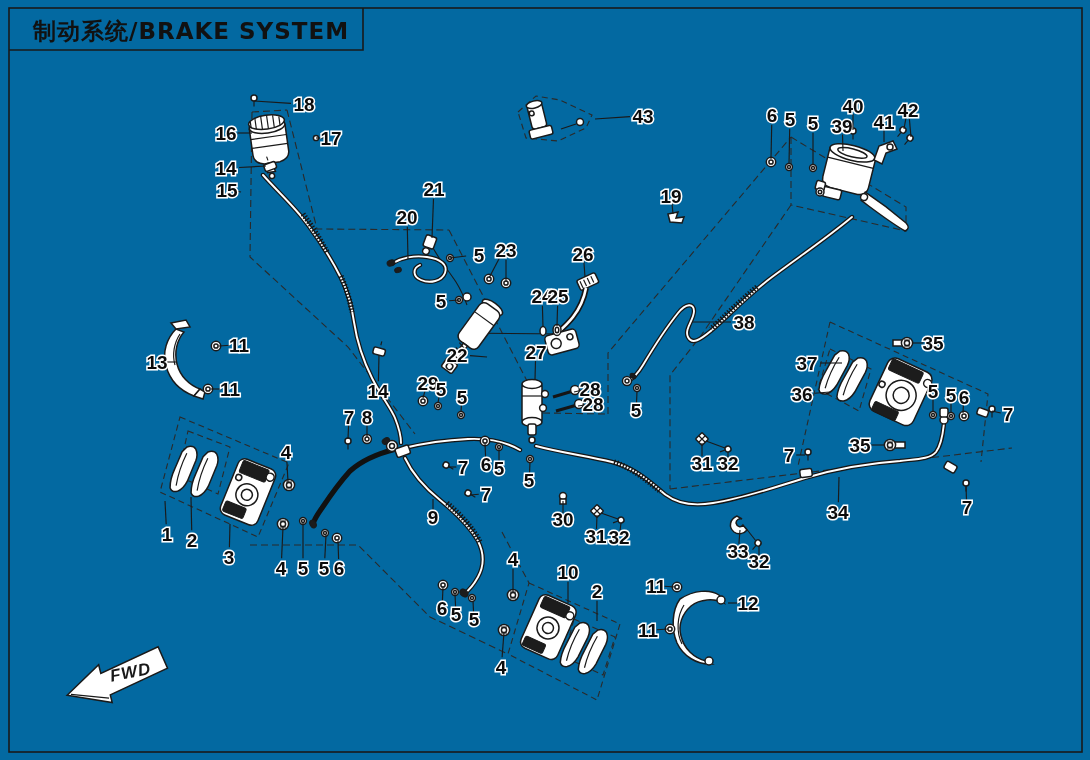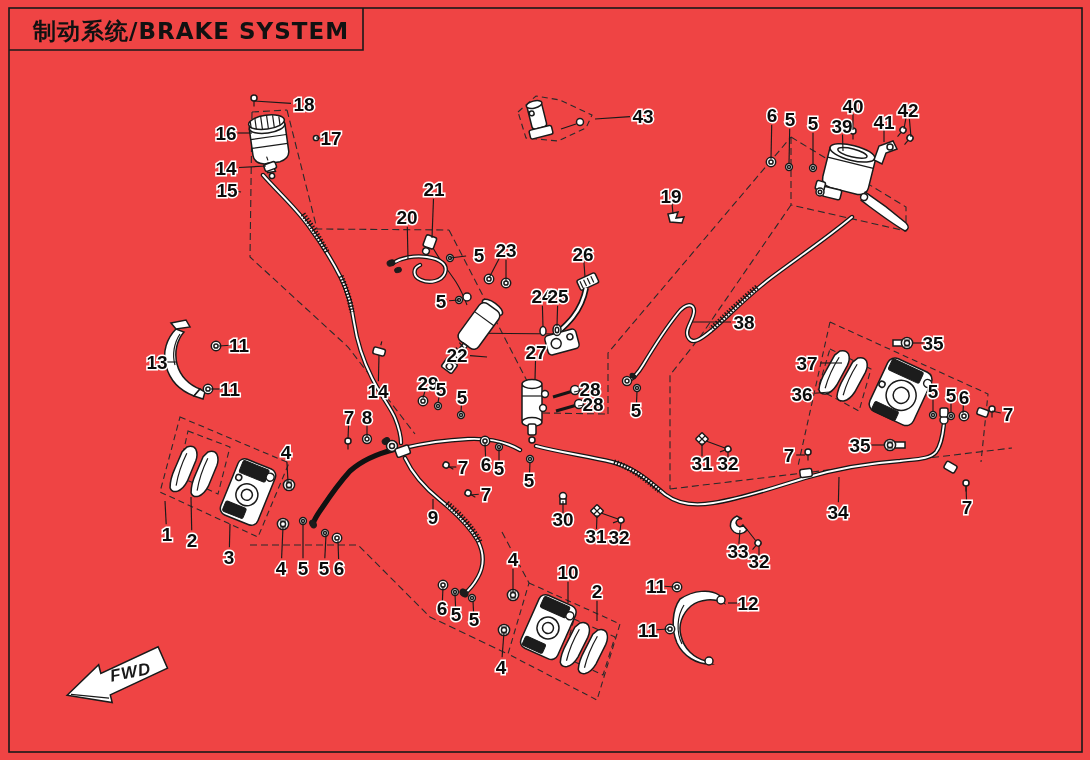--- a/index.html
+++ b/index.html
@@ -1,16 +1,16 @@
 <!DOCTYPE html>
 <html><head>
 <meta charset="utf-8">
 <style>
   html,body{margin:0;padding:0;background:#fff;}
-  .page{position:relative;width:1090px;height:760px;background:#ef4444;
+  .page{position:relative;width:1090px;height:760px;background:#0369a1;
         font-family:"Liberation Sans","DejaVu Sans",sans-serif;}
   svg{position:absolute;left:0;top:0;}
   .frame{fill:none;stroke:#1a1a1a;stroke-width:1.6;}
   .titletext{font-family:"DejaVu Sans","Liberation Sans",sans-serif;font-weight:bold;
              font-size:23px;fill:#111;letter-spacing:1px;}
   .dash{fill:none;stroke:#2a2a2a;stroke-width:1.1;stroke-dasharray:7 4;}
   .dashbox{fill:none;stroke:#2a2a2a;stroke-width:1.1;stroke-dasharray:6 4;}
   .thin{fill:none;stroke:#1a1a1a;stroke-width:1.1;}
   .tube{fill:none;stroke:#151515;stroke-width:4.4;stroke-linecap:round;}
   .tube-core{fill:none;stroke:#ffffff;stroke-width:1.9;stroke-linecap:round;}

